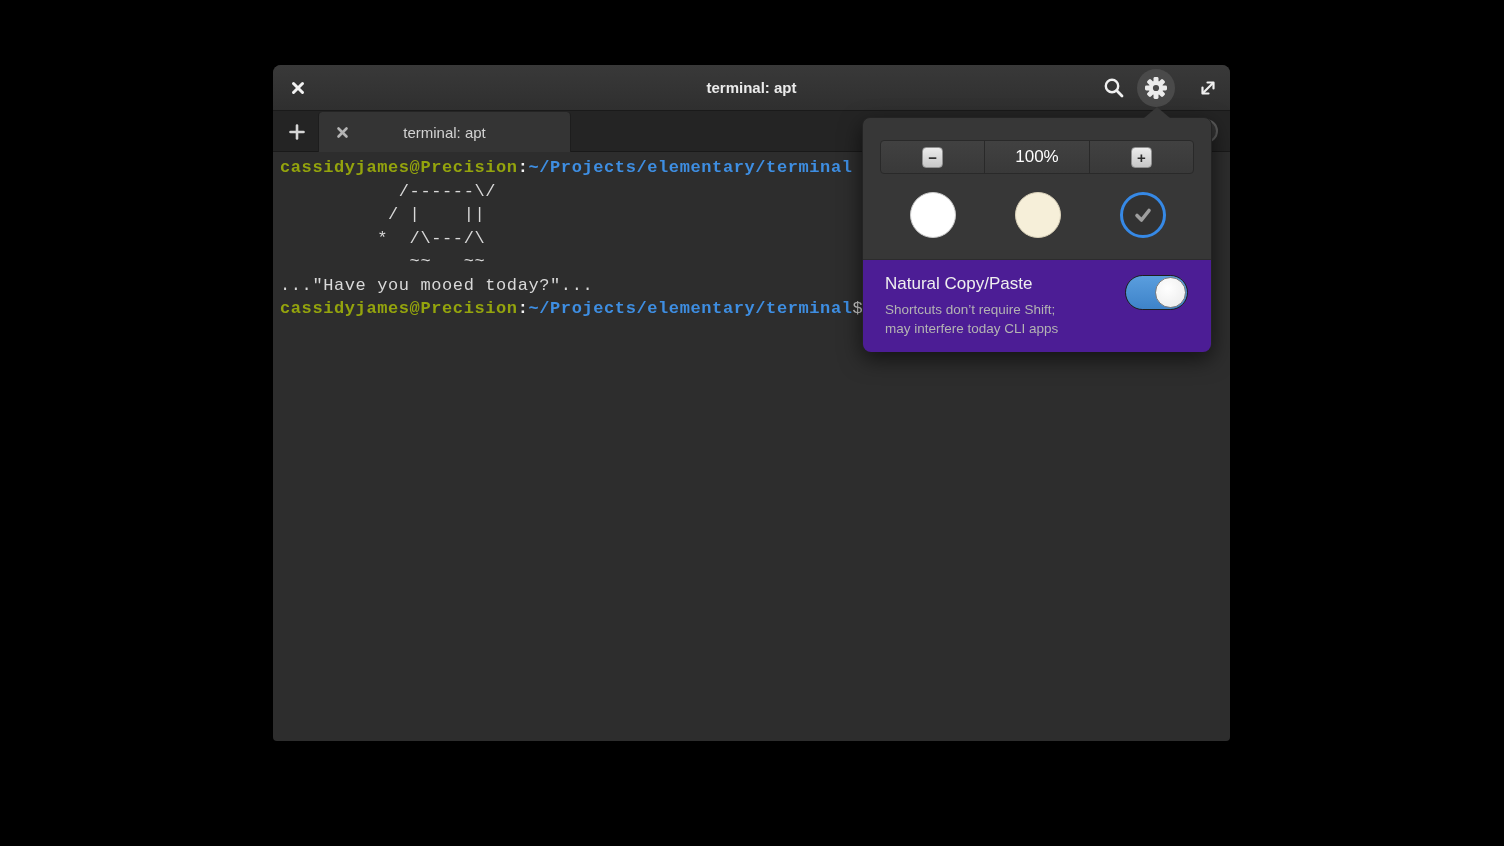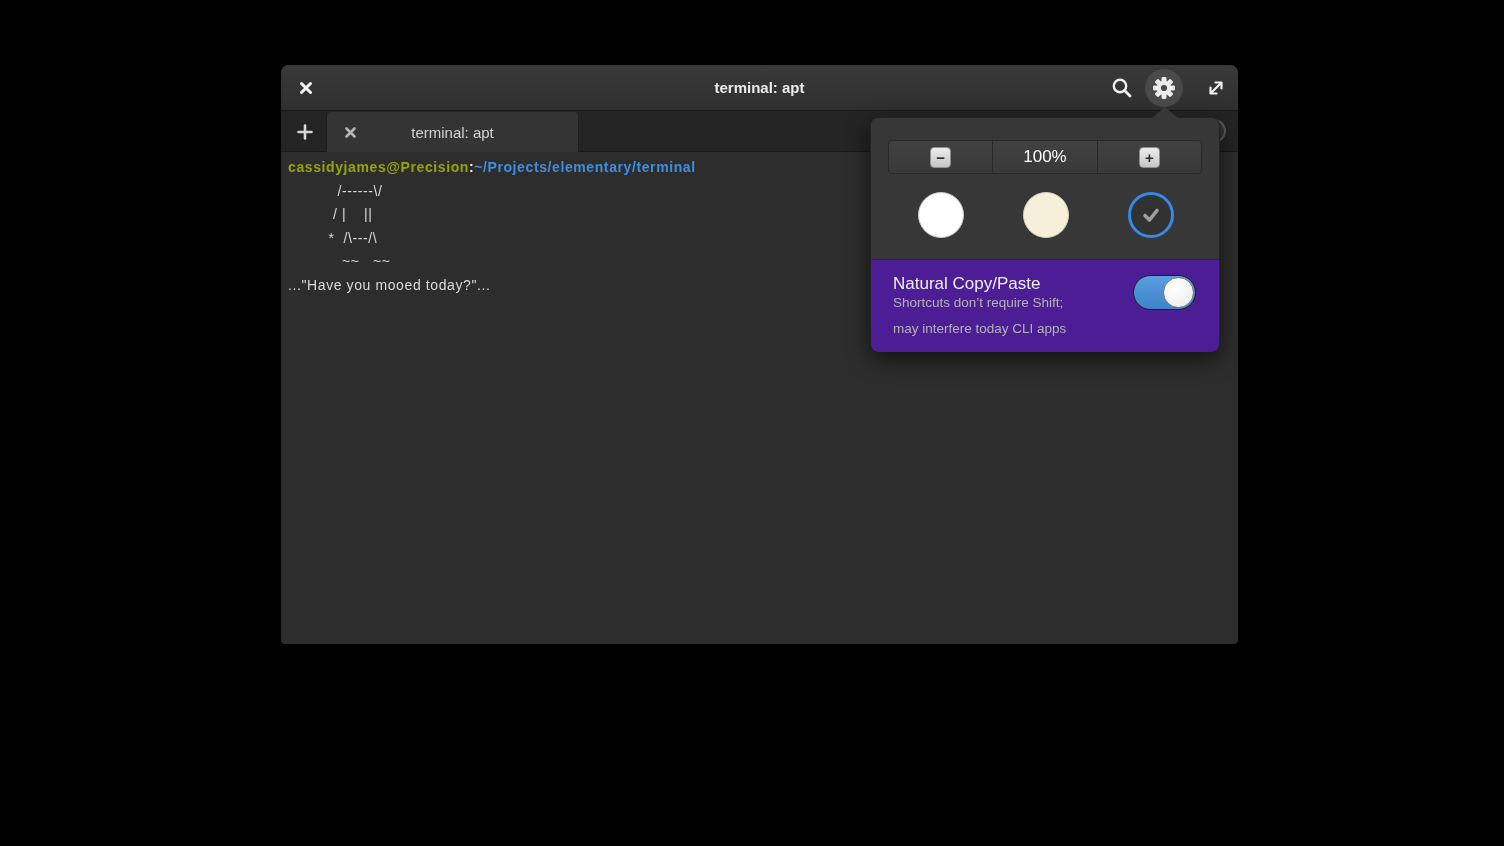--- a/index.html
+++ b/index.html
@@ -1,23 +1,23 @@
 <!DOCTYPE html>
 <html><head>
 <meta charset="utf-8">
 <style>
   * { margin:0; padding:0; box-sizing:border-box; }
   html,body { width:1504px; height:846px; background:#000; overflow:hidden;
               font-family:"Liberation Sans", sans-serif; }
   .stage { position:relative; width:1504px; height:846px; background:#000; }
 
   
-  .window { position:absolute; left:273px; top:65px; width:957px; height:579px;
+  .window { position:absolute; left:273px; top:65px; width:957px; height:676px;
             background:#2d2d2d; border-radius:8px 8px 4px 4px;
-            box-shadow:0 14px 40px rgba(0,0,0,.85);margin-left:8px; }
+            box-shadow:0 14px 40px rgba(0,0,0,.85); }
 
   
   .titlebar { position:absolute; left:0; top:0; width:100%; height:46px;
               background:linear-gradient(#393939,#2f2f2f);
               border-bottom:1px solid #1a1a1a; border-radius:8px 8px 0 0; }
   .tb-close { position:absolute; left:10px; top:0; width:30px; height:46px;
               display:flex; align-items:center; justify-content:center; cursor:pointer; }
   .tb-title { position:absolute; left:0; top:0; width:100%; height:46px; line-height:46px;
               text-align:center; font-size:15px; font-weight:bold; color:#ebebeb; }
   .tb-btn { position:absolute; top:0; width:34px; height:46px;
@@ -42,22 +42,22 @@
   .tab-label { font-size:15px; color:#d2d2d2; }
   .tab-inactive .tab-label { color:#c2c2c2; }
   .tab-close { position:absolute; left:12px; top:0; height:40px; width:22px;
                display:flex; align-items:center; justify-content:center; cursor:pointer; }
   .history-circle { position:absolute; left:921px; top:8px; width:24px; height:24px;
                     border-radius:50%; border:2px solid #5a5a5a; background:#333;
                     cursor:pointer; z-index:1; }
 
   
   .terminal { position:absolute; left:0; top:87px; width:100%; height:589px;
-              padding:4px 0 0 7px; font-family:Liberation Sans, sans-serif;
-              font-size:14px; line-height:23.5px; letter-spacing:.6px;
+              padding:4px 0 0 7px; font-family:Liberation Mono, monospace;
+              font-size:17px; line-height:23.5px; letter-spacing:.6px;
               color:#d9d9d9; cursor:text; }
   .tline { white-space:pre; }
   .p-user { color:#94a40d; font-weight:bold; }
   .p-colon { color:#f2f2f2; font-weight:bold; }
   .p-path { color:#3e8ee2; font-weight:bold; }
   .p-dollar { color:#cfcfcf; }
   .cursor { display:inline-block; width:11px; height:19px; margin-left:10px;
             border:1.5px solid #a9b4b4; vertical-align:-3px; }
 
   
@@ -81,21 +81,21 @@
   .circle { position:absolute; top:0; width:46px; height:46px; border-radius:50%;
             cursor:pointer; }
   .c-light { left:47px; background:#ffffff; border:1px solid #c9c9c9; }
   .c-sepia { left:152px; background:#f6efd9; border:1px solid #d9d1b9; }
   .c-dark  { left:257px; background:#323232; border:3px solid #3689e6;
              display:flex; align-items:center; justify-content:center; }
   .pop-bottom { position:absolute; left:0; top:141px; width:100%; height:93px;
                 background:#4c1d95; border-top:1px solid #2c2c2c;
                 border-radius:0 0 8px 8px; }
   .nat-title { position:absolute; left:22px; top:14px; font-size:17px; color:#efefef; }
-  .nat-sub1 { position:absolute; left:22px; top:33px; font-size:13.5px;
+  .nat-sub1 { position:absolute; left:22px; top:40px; font-size:13.5px;
               line-height:19px; color:#b3b3b3; }
   .nat-sub2 { position:absolute; left:22px; top:59px; font-size:13.5px;
               line-height:19px; color:#b3b3b3; }
   .toggle { position:absolute; left:262px; top:15px; width:63px; height:35px;
             border-radius:18px; background:linear-gradient(#5a9ede,#3e83c9);
             border:1px solid #1e1e1e; cursor:pointer; }
   .knob { position:absolute; right:1px; top:1px; width:31px; height:31px;
           border-radius:50%; background:radial-gradient(circle at 40% 35%, #ffffff, #e9e9e9);
           border:1px solid #7d7d7d; }
 
@@ -177,20 +177,21 @@
       <div class="history-circle"></div>
     </div>
 
     <div class="terminal">
       <div class="tline"><span class="p-user">cassidyjames@Precision</span><span class="p-colon">:</span><span class="p-path">~/Projects/elementary/terminal</span></div>
       <div class="tline">           /------\/</div>
       <div class="tline">          / |    ||</div>
       <div class="tline">         *  /\---/\</div>
       <div class="tline">            ~~   ~~</div>
       <div class="tline">..."Have you mooed today?"...</div>
+      <div class="tline"><span class="p-user">cassidyjames@Precision</span><span class="p-colon">:</span><span class="p-path">~/Projects/elementary/terminal</span><span class="p-dollar">$</span><span class="cursor"></span></div>
     </div>
 
     <div class="popover">
       <div class="pop-arrow"></div>
 
       <div class="zoomgroup">
         <div class="zcell">
           <span class="keycap">−</span>
         </div>
         <div class="zcell zlevel">100%</div>

